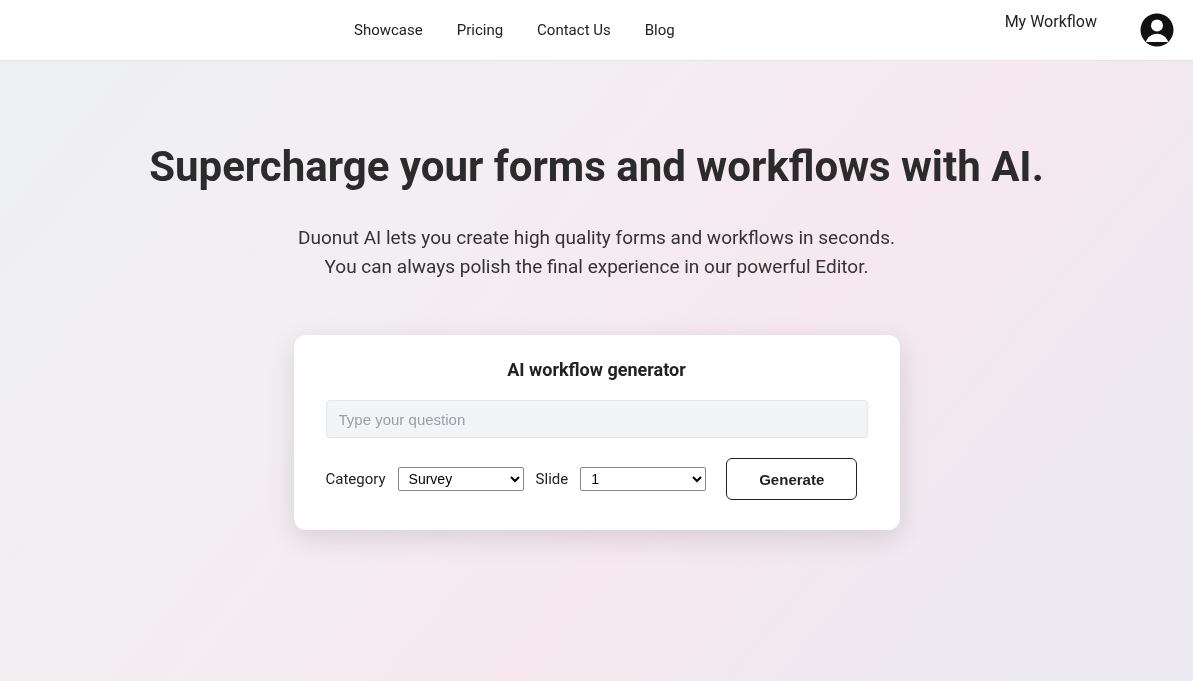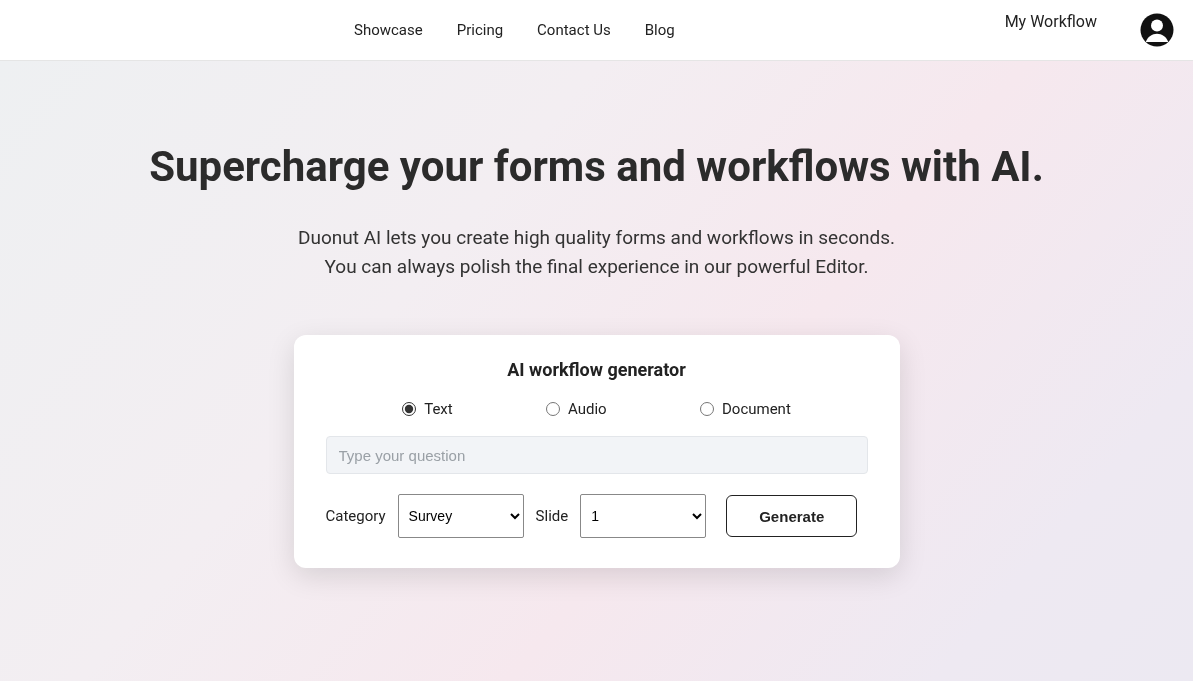--- a/index.html
+++ b/index.html
@@ -145,21 +145,21 @@
   .controls-row {
     display: flex;
     align-items: center;
     gap: 12px;
   }
   .ctrl-label {
     font-size: 15px;
     color: #222;
   }
   .ctrl-select {
-    height: 44px;
+    height: 24px;
     border: 1px solid #888;
     border-radius: 2px;
     background: #fff;
     font-size: 14px;
     padding: 0 6px;
     cursor: pointer;
   }
   .sel-category { width: 126px; }
   .sel-slide { width: 126px; margin-right: 8px; }
   .generate-btn {
@@ -197,34 +197,20 @@
 </div>
 
 <div class="hero">
   <h1 class="hero-title">Supercharge your forms and workflows with AI.</h1>
   <p class="hero-sub">Duonut AI lets you create high quality forms and workflows in seconds.</p>
   <p class="hero-sub">You can always polish the final experience in our powerful Editor.</p>
 
   <div class="card">
     <div class="card-title">AI workflow generator</div>
 
-    <div class="radio-row">
-      <label class="radio-item">
-        <input type="radio" name="intype" checked="" style="">
-        <span>Text</span>
-      </label>
-      <label class="radio-item">
-        <input type="radio" name="intype" style="">
-        <span>Audio</span>
-      </label>
-      <label class="radio-item">
-        <input type="radio" name="intype" style="">
-        <span>Document</span>
-      </label>
-    </div>
 
     <input class="question-input" type="text" placeholder="Type your question" style="">
 
     <div class="controls-row">
       <span class="ctrl-label">Category</span>
       <select class="ctrl-select sel-category">
         <option>Survey</option>
       </select>
       <span class="ctrl-label">Slide</span>
       <select class="ctrl-select sel-slide">

